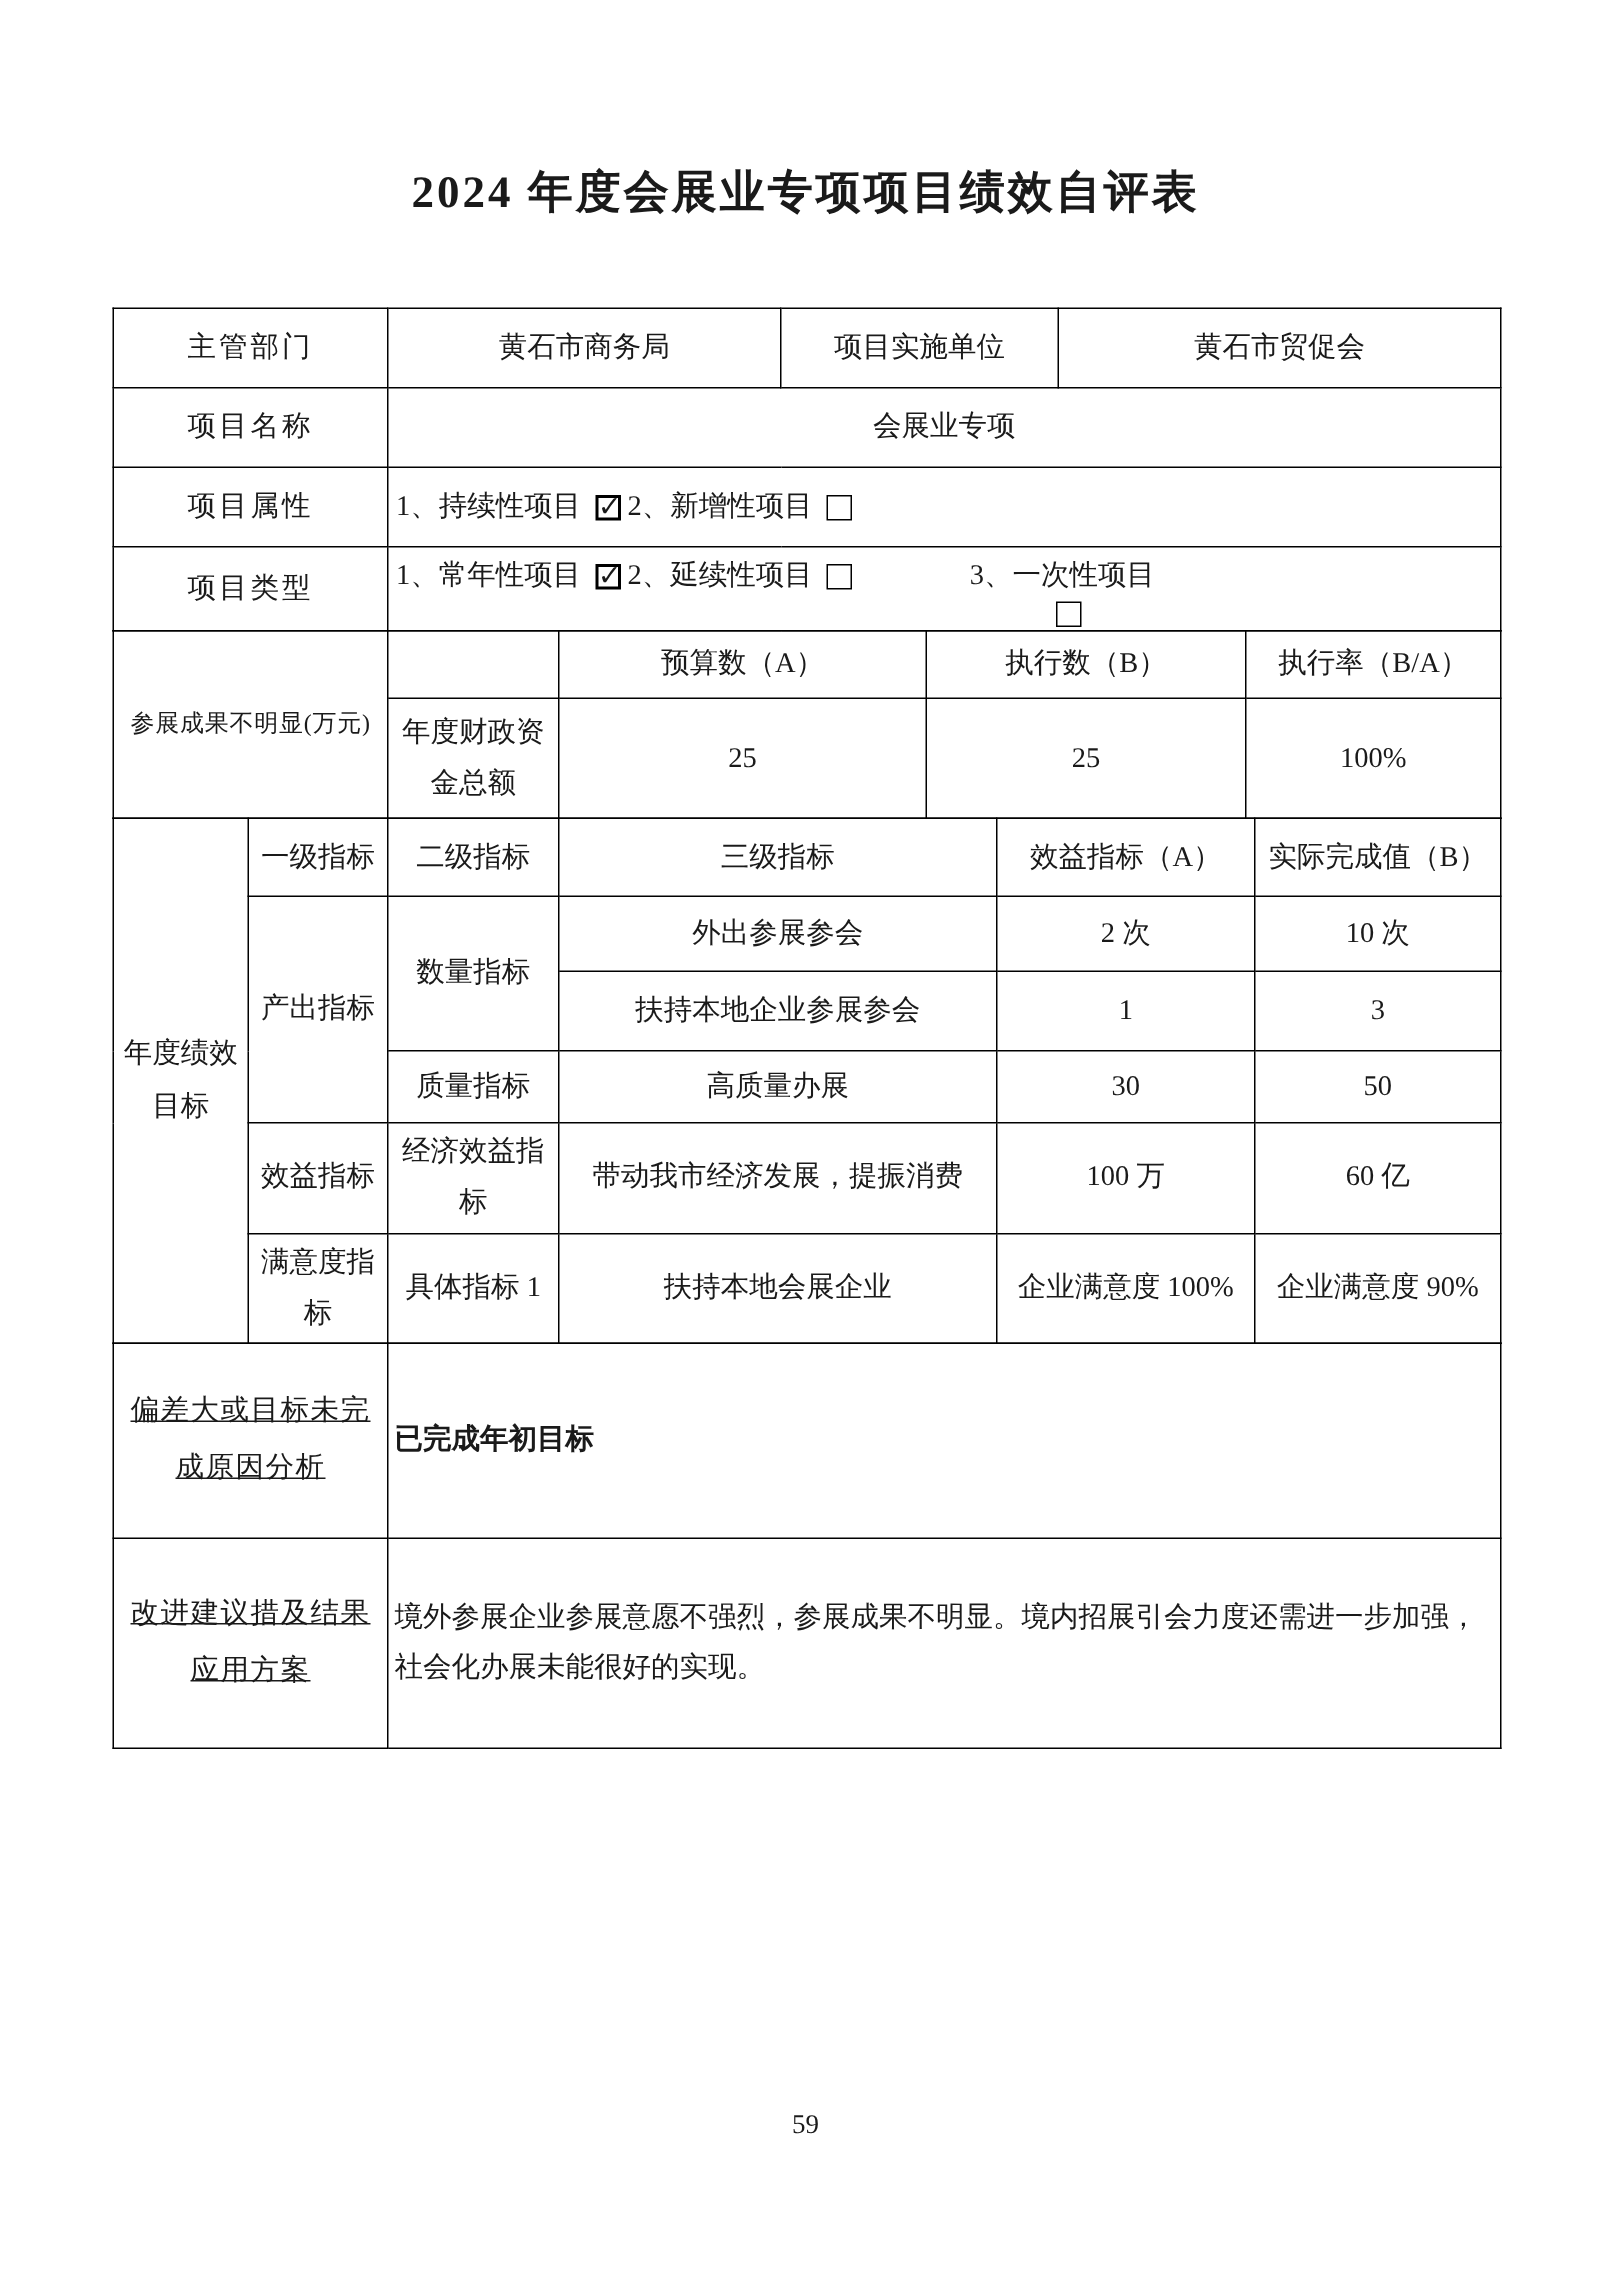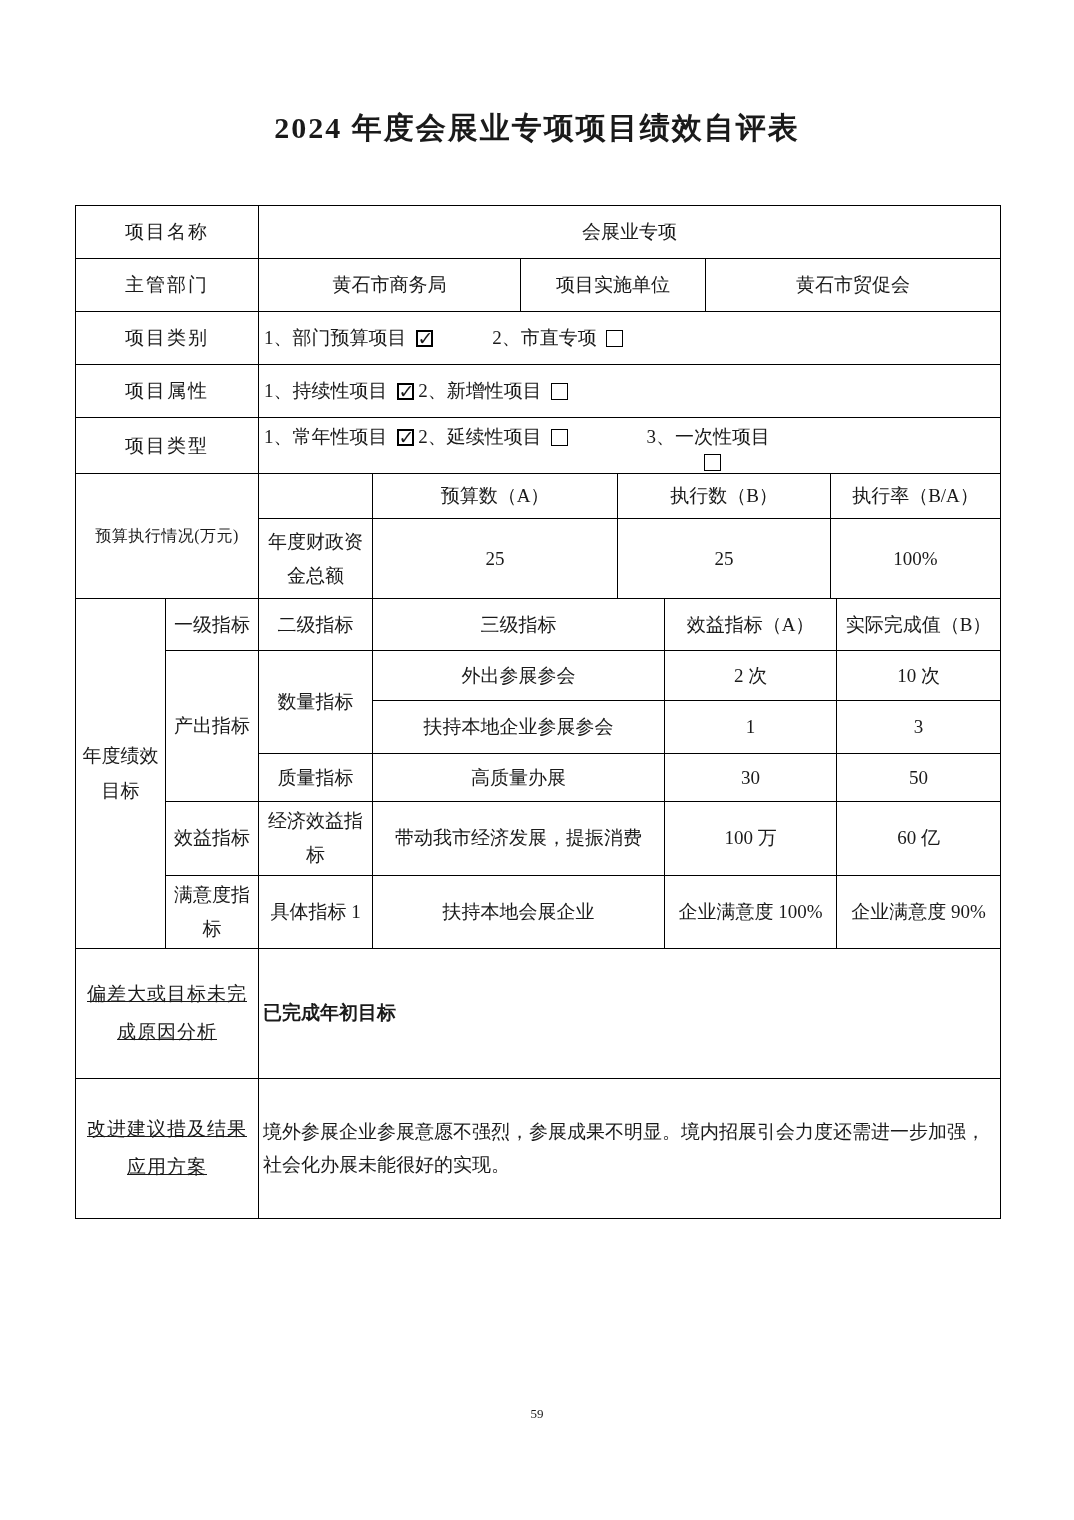--- a/index.html
+++ b/index.html
@@ -58,62 +58,49 @@
   .r45 { height:45px; }
   .r97 { height:80px; }
   .r52 { height:52px; }
   .r50 { height:50px; }
   .r48 { height:48px; }
   .r60 { height:60px; }
   .r130 { height:130px; }
   .r140 { height:140px; }
   .pagenum {
     position:absolute; top:1406px; left:0; width:1074px;
-    text-align:center; font-size:13px;
+    text-align:center; font-size:18px;
   }
 </style>
 </head>
 <body>
 
 <div>
 
   <h1 class="title">2024 年度会展业专项项目绩效自评表</h1>
 
   <div class="tables">
 
     <table>
       <colgroup>
           <col style="width:183px">
           <col style="width:262px">
           <col style="width:185px">
           <col style="width:295px">
         </colgroup>
       <tbody>
           <tr class="r53">
-        <td class="label">项目名称</td>
-        <td colspan="3">会展业专项</td>
-      </tr>
-      <tr class="r53">
         <td class="label">主管部门</td>
         <td>黄石市商务局</td>
         <td>项目实施单位</td>
         <td>黄石市贸促会</td>
       </tr>
       <tr class="r53">
-        <td class="label">项目类别</td>
-        <td colspan="3" class="opts">
-          <span class="opt">
-                <span>1、部门预算项目</span>
-                <span class="cb checked">✓</span>
-              </span>
-          <span class="opt g55">
-                <span>2、市直专项</span>
-                <span class="cb"></span>
-              </span>
-        </td>
+        <td class="label">项目名称</td>
+        <td colspan="3">会展业专项</td>
       </tr>
       <tr class="r53">
         <td class="label">项目属性</td>
         <td colspan="3" class="opts">
           <span class="opt">
                 <span>1、持续性项目</span>
                 <span class="cb checked">✓</span>
               </span>
           <span class="opt g95">
                 <span>2、新增性项目</span>
@@ -144,21 +131,21 @@
     <table>
       <colgroup>
           <col style="width:183px">
           <col style="width:114px">
           <col style="width:245px">
           <col style="width:213px">
           <col style="width:170px">
         </colgroup>
       <tbody>
           <tr class="r45">
-        <td rowspan="2" class="budget-label">预算执行情况(万元)</td>
+        <td rowspan="2" class="budget-label">参展成果不明显(万元)</td>
         <td></td>
         <td>预算数（A）</td>
         <td>执行数（B）</td>
         <td>执行率（B/A）</td>
       </tr>
       <tr class="r97">
         <td>年度财政资金总额</td>
         <td>25</td>
         <td>25</td>
         <td>100%</td>

